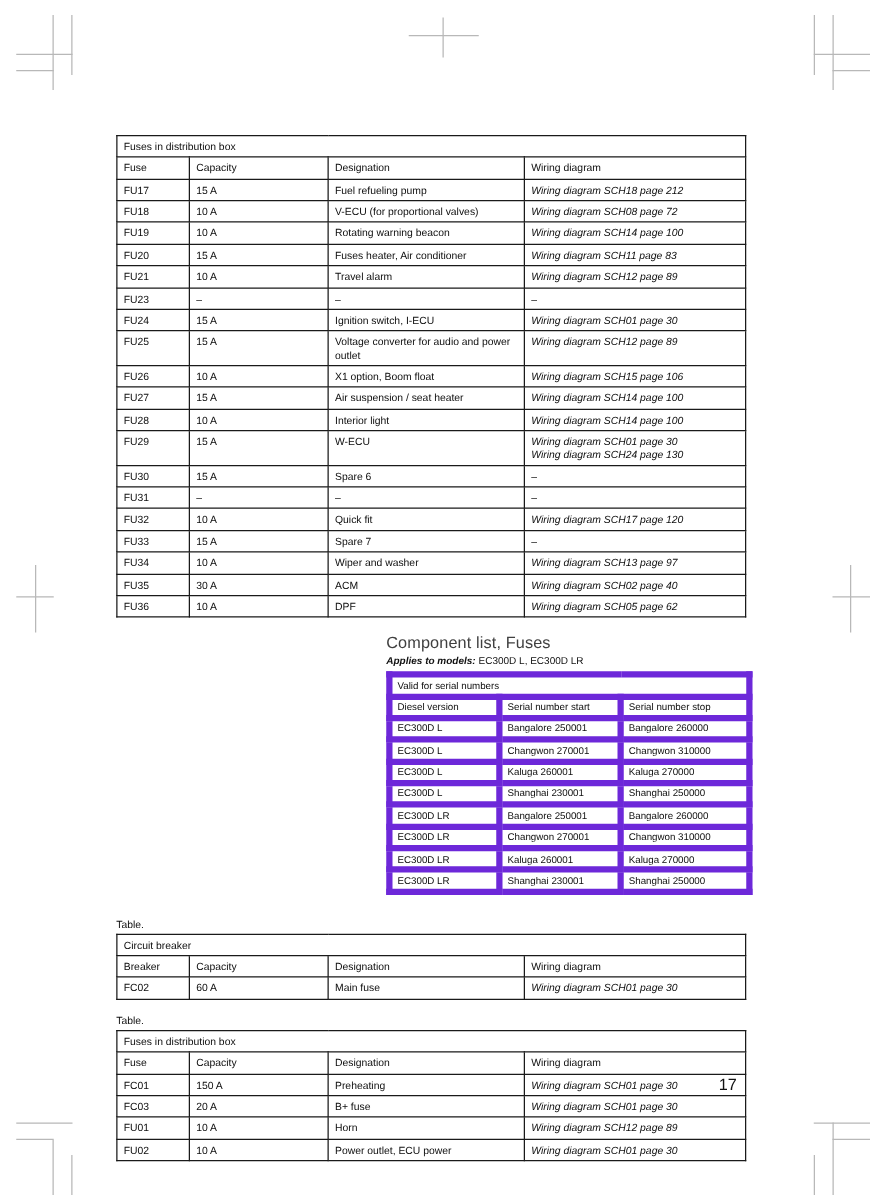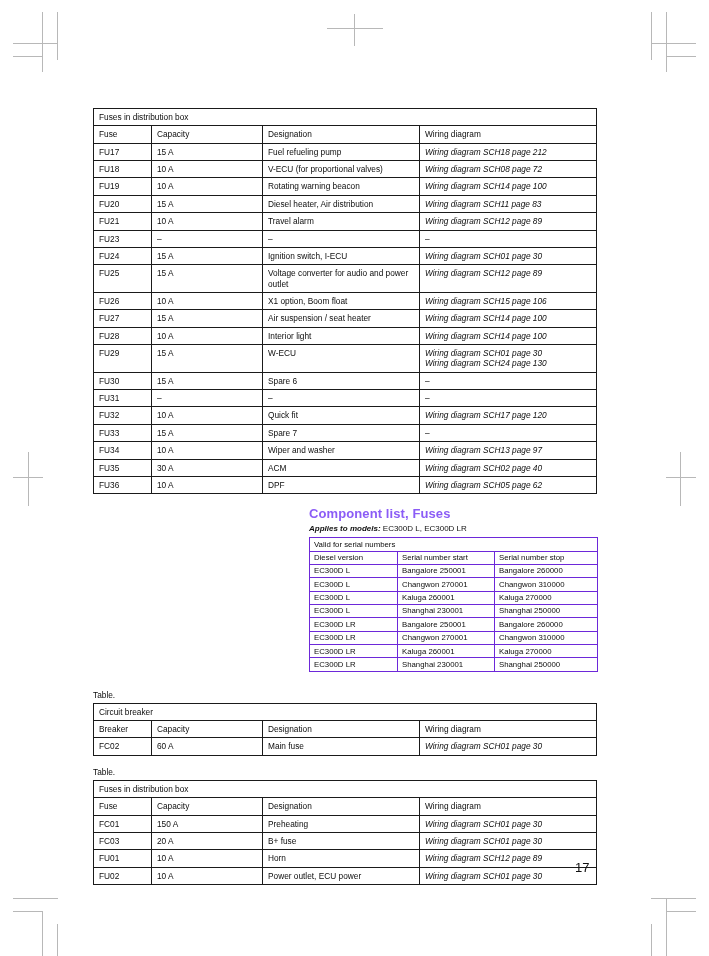--- a/index.html
+++ b/index.html
@@ -54,41 +54,41 @@
   col.c-wire  { width: 177px; }
 
   
   .component-block {
     margin-top: 12px;
     margin-left: 216px;
     width: 288px;
   }
   h2.component-title {
     font-size: 13px;
-    font-weight: bold;
+    font-weight: normal;
     margin: 0 0 3px 0;
     letter-spacing: 0.1px;
-    color: #8b5cf6;
+    color: #404040;
   }
   .applies {
     font-size: 8px;
     margin: 0 0 4px 0;
     color: #111;
   }
   .applies .lbl { font-weight: bold; font-style: italic; }
 
   table.serial-table {
     border-collapse: collapse;
     width: 288px;
     table-layout: fixed;
     font-size: 7.8px;
     line-height: 1.2;
   }
   table.serial-table td {
-    border: 1px solid #6d28d9;
+    border: 5px solid #6d28d9;
     padding: 1.5px 4px 1.5px 4px;
     vertical-align: top;
     color: #0d0d0d;
   }
   col.s-model { width: 88px; }
   col.s-start { width: 97px; }
   col.s-stop  { width: 103px; }
 
   
   .table-caption {
@@ -193,21 +193,21 @@
           <td>FU19</td>
           <td>10 A</td>
           <td>Rotating warning beacon</td>
           <td class="wd">
             <span>Wiring diagram SCH14 page 100</span>
           </td>
         </tr>
         <tr>
           <td>FU20</td>
           <td>15 A</td>
-          <td>Diesel heater, Air distribution</td>
+          <td>Fuses heater, Air conditioner</td>
           <td class="wd">
             <span>Wiring diagram SCH11 page 83</span>
           </td>
         </tr>
         <tr>
           <td>FU21</td>
           <td>10 A</td>
           <td>Travel alarm</td>
           <td class="wd">
             <span>Wiring diagram SCH12 page 89</span>

